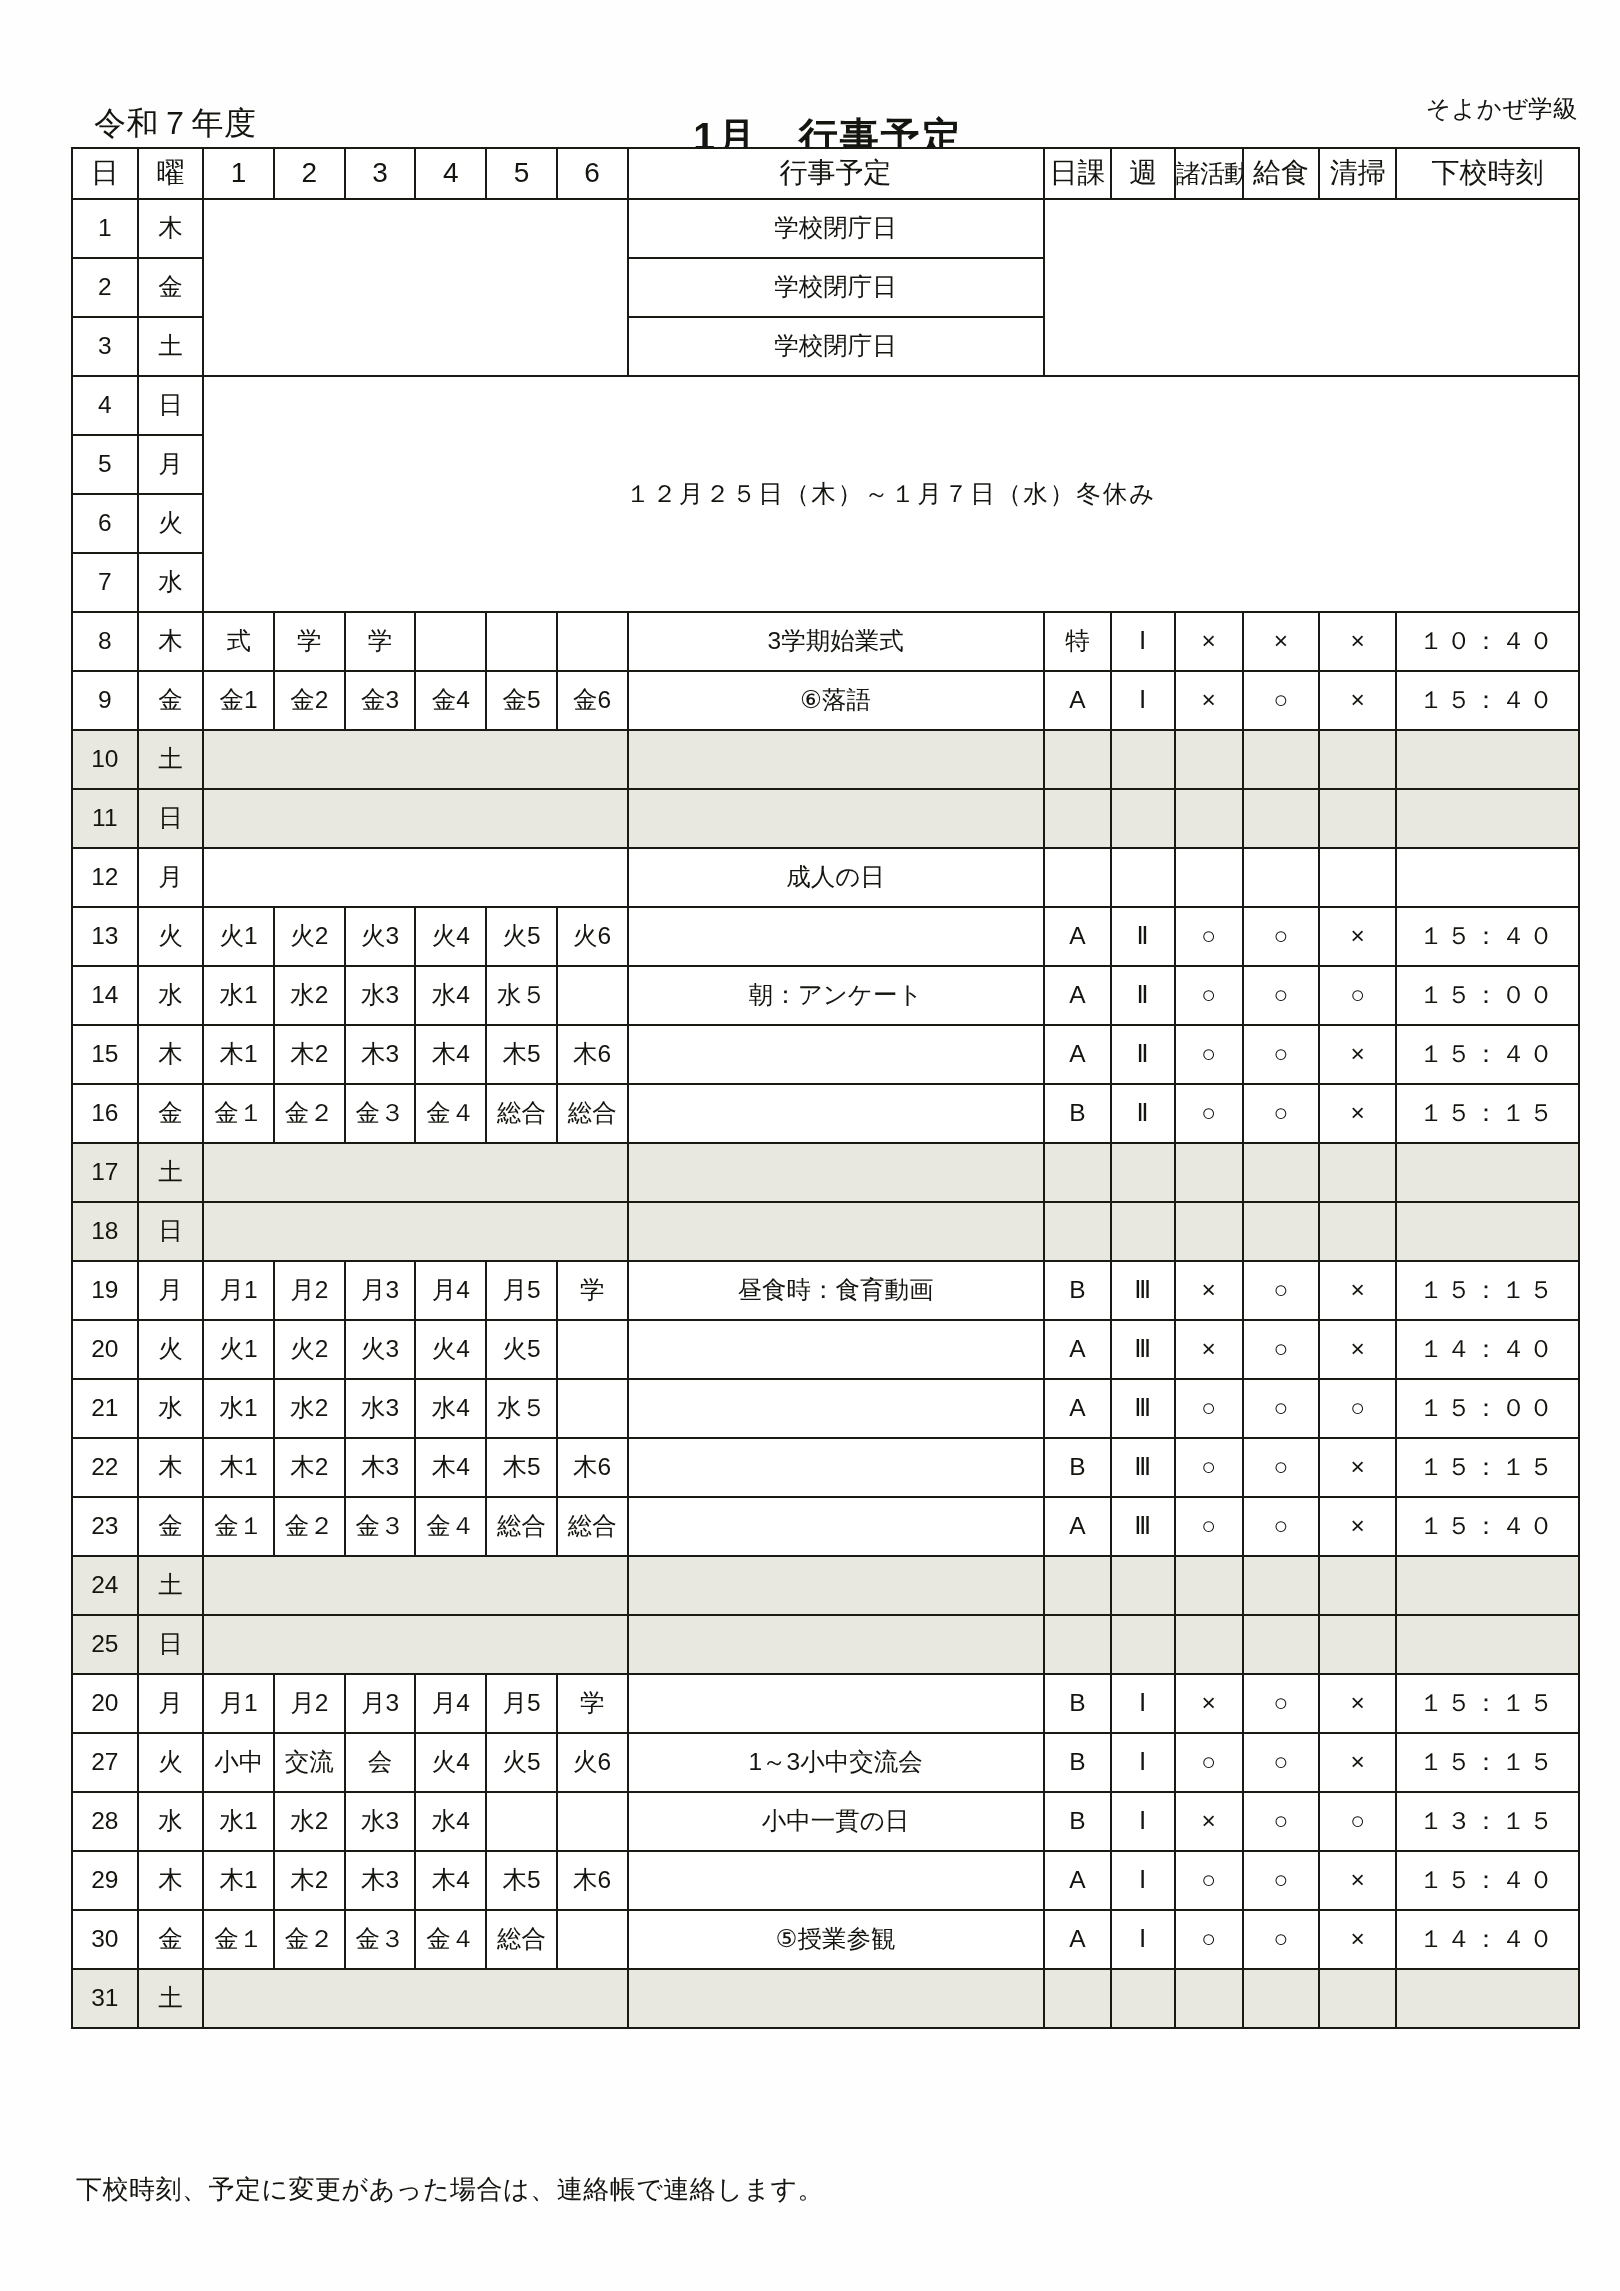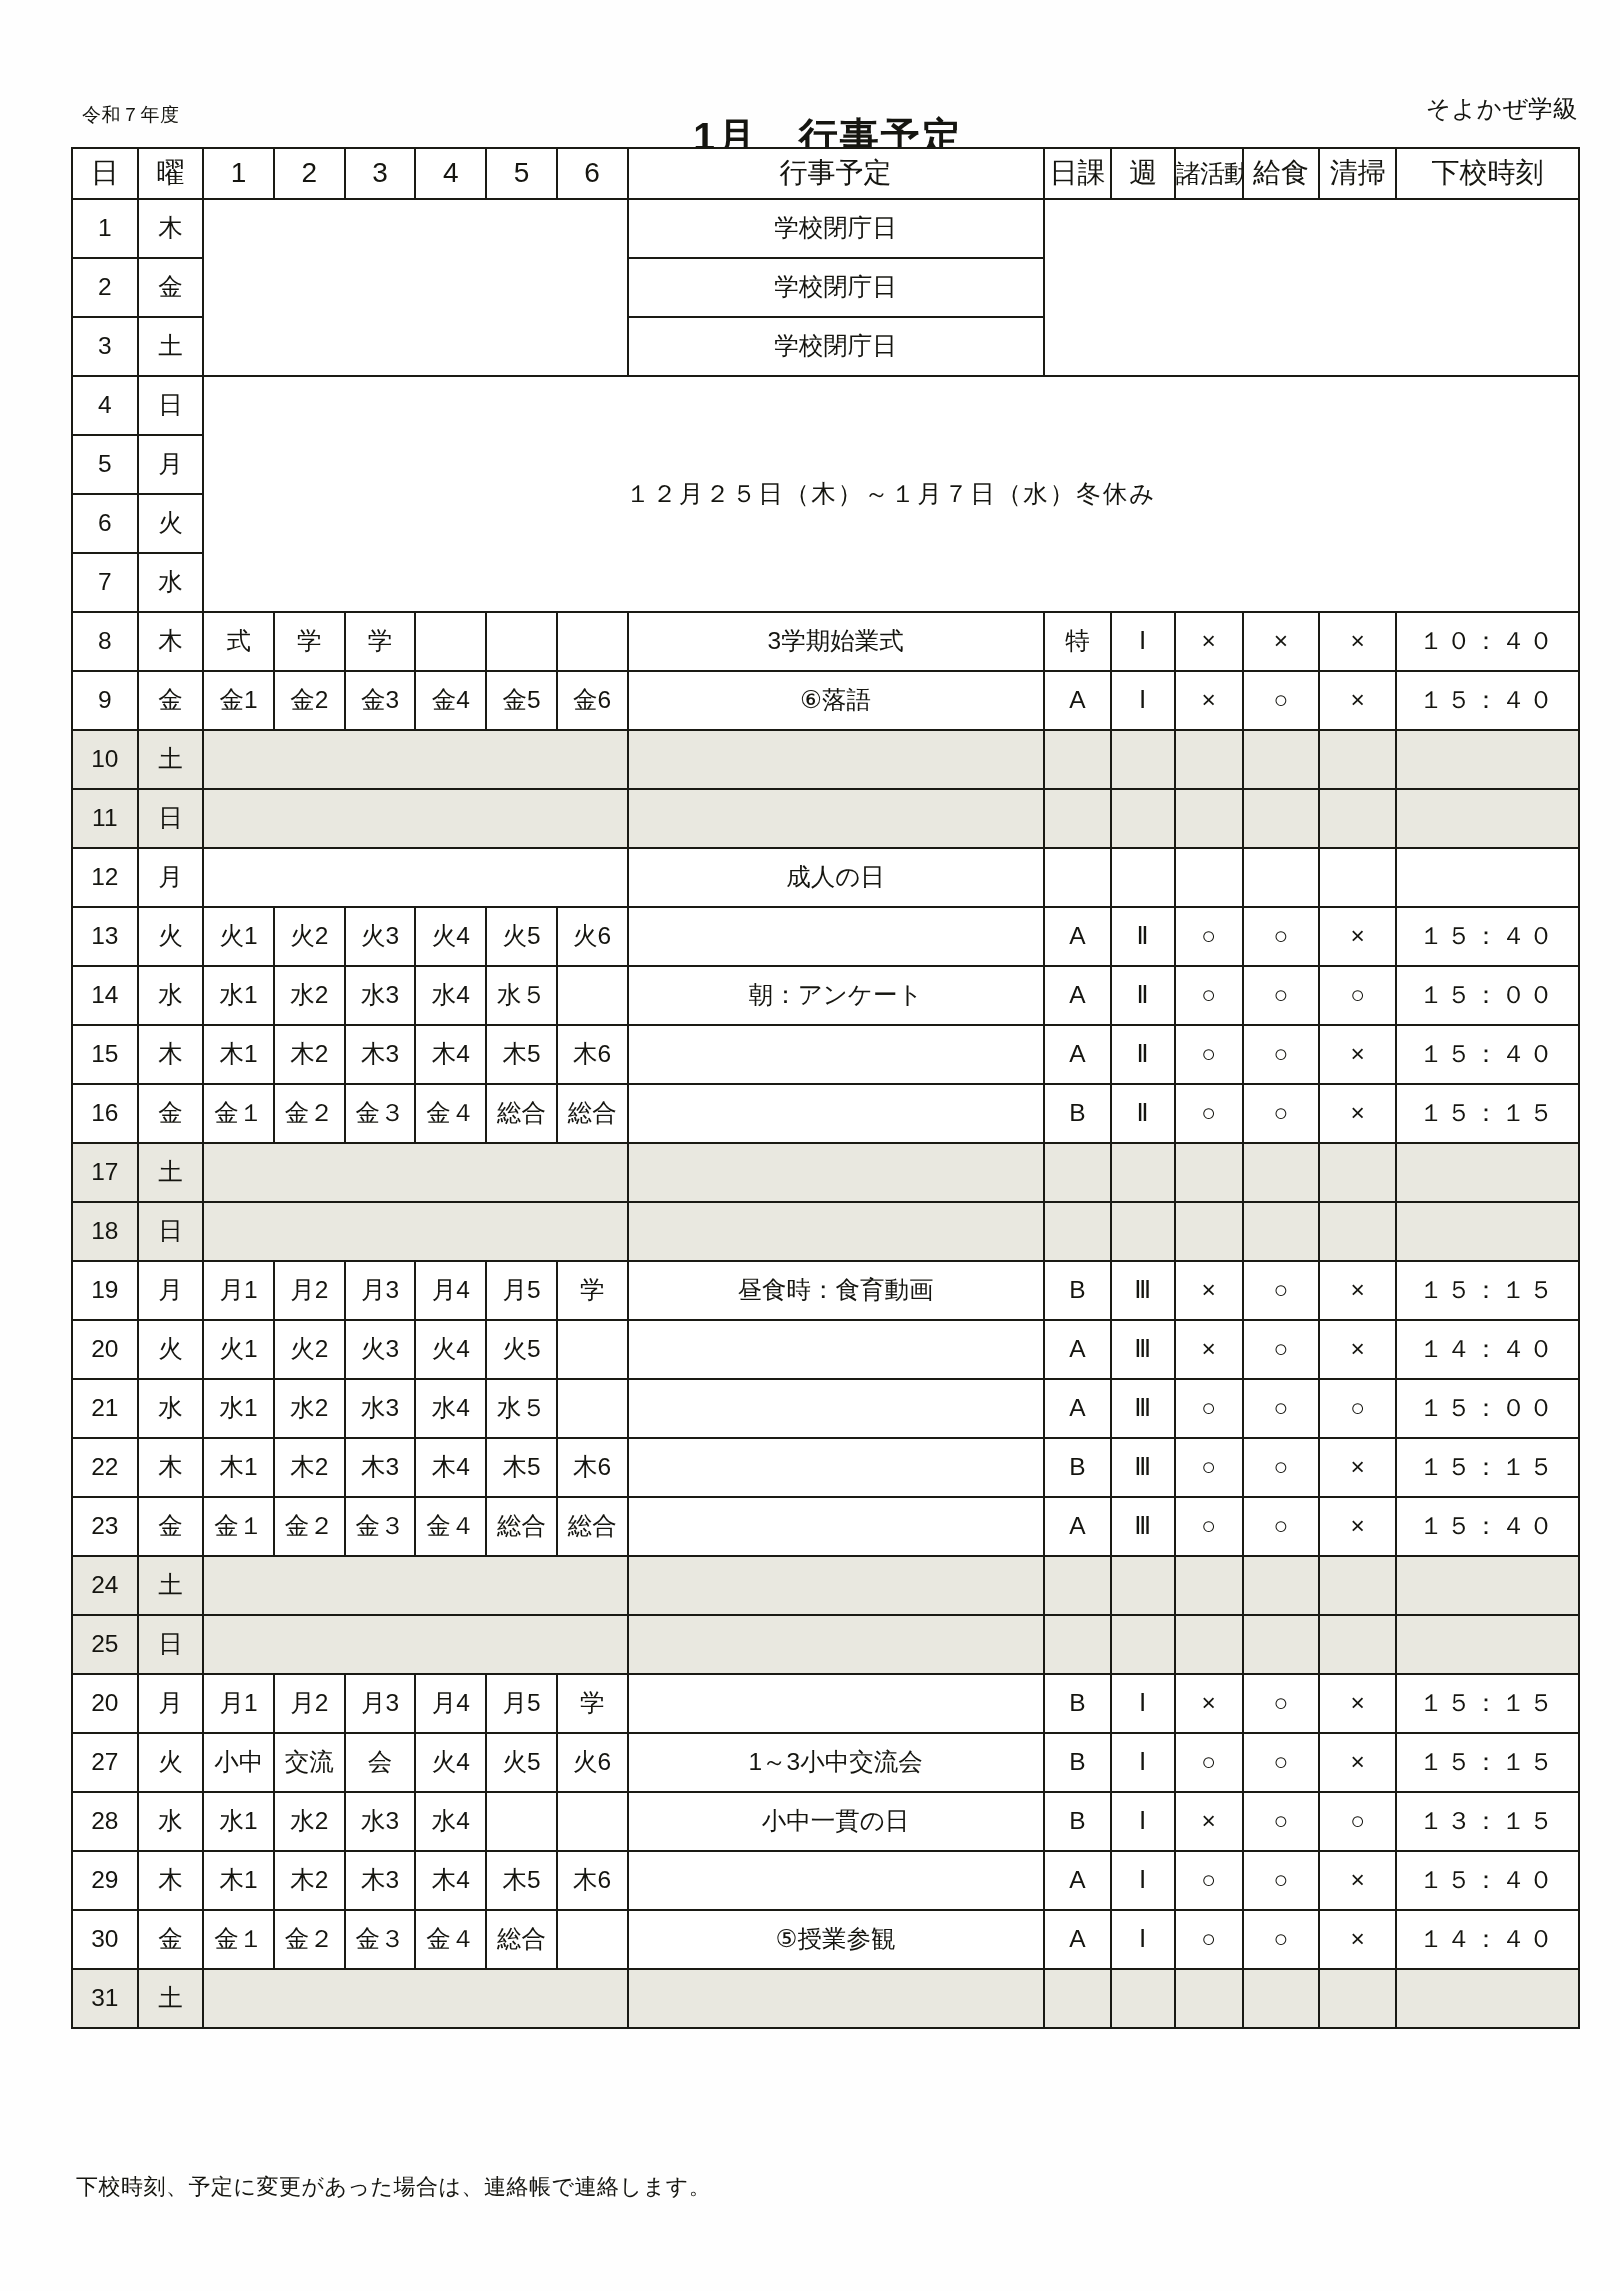--- a/index.html
+++ b/index.html
@@ -25,23 +25,23 @@
   
   .hdr {
     position: absolute;
     left: 78px;
     top: 86px;
     width: 1500px;
     height: 61px;
   }
   .hdr-left {
     position: absolute;
-    left: 4px;
+    left: 16px;
     top: 15.7px;
-    font-size: 19px;
+    font-size: 32px;
     letter-spacing: 0.5px;
     white-space: nowrap;
   }
   .hdr-title {
     position: absolute;
     left: 0;
     top: 0;
     width: 1500px;
     text-align: center;
     font-size: 39px;
@@ -115,21 +115,21 @@
   col.c-week  { width: 63px; }
   col.c-act   { width: 67px; }
   col.c-lunch { width: 76px; }
   col.c-clean { width: 76px; }
   col.c-time  { width: 181px; }
 
   .footnote {
     position: absolute;
     left: 76px;
     top: 2172px;
-    font-size: 22px;
+    font-size: 26px;
     letter-spacing: 0.5px;
     white-space: nowrap;
   }
 </style>
 </head>
 <body>
 
 <div class="page">
 
   <div class="hdr">

